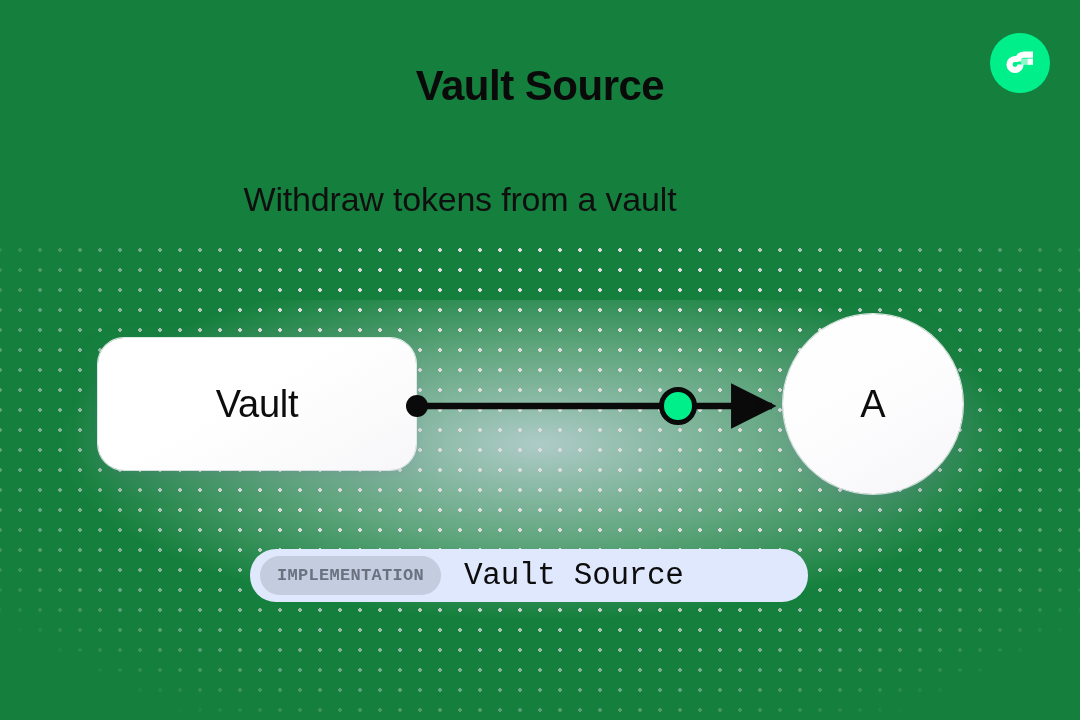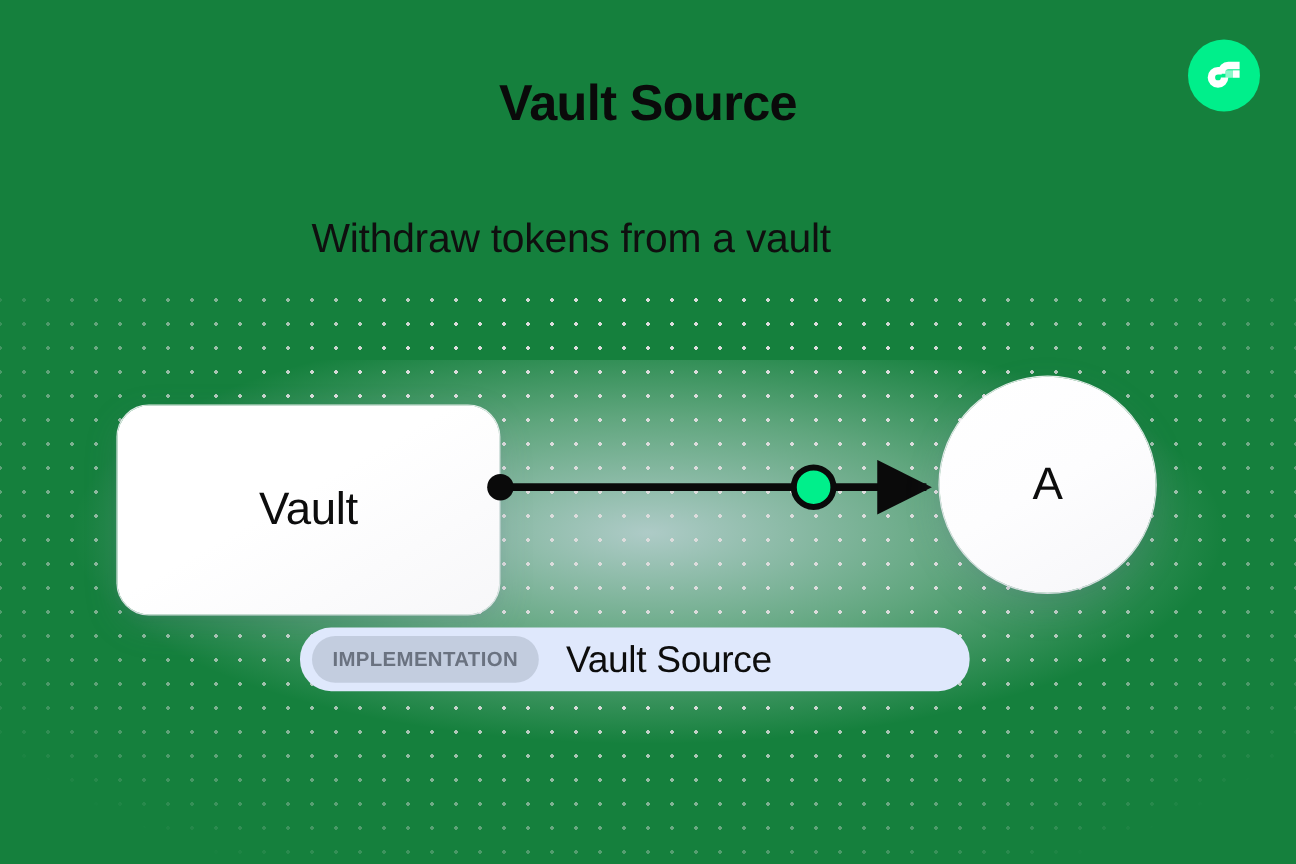--- a/index.html
+++ b/index.html
@@ -61,21 +61,20 @@
   .page-subtitle {
     position: absolute;
     left: 0;
     top: 180px;
     width: 920px;
     text-align: center;
     font-size: 34px;
     font-weight: 400;
     letter-spacing: -0.2px;
     color: #0f0f0f;
-    margin-left: 16px;
   }
 
   
   .logo {
     position: absolute;
     right: 30px;
     top: 33px;
     width: 60px;
     height: 60px;
     border-radius: 50%;
@@ -84,21 +83,21 @@
     align-items: center;
     justify-content: center;
   }
 
   
   .node-box {
     position: absolute;
     left: 98px;
     top: 338px;
     width: 318px;
-    height: 174px;
+    height: 132px;
     border-radius: 26px;
     background: linear-gradient(150deg, #ffffff 0%, #ffffff 45%, #f7f7f9 100%);
     box-shadow: 0 10px 28px rgba(120,124,160,0.17),
                 0 2px 6px rgba(120,124,160,0.10),
                 0 0 0 1px rgba(255,255,255,0.9);
     display: flex;
     align-items: center;
     justify-content: center;
   }
   .node-box-label {
@@ -137,29 +136,30 @@
     top: 0;
     width: 1080px;
     height: 720px;
     pointer-events: none;
   }
 
   
   .impl-bar {
     position: absolute;
     left: 250px;
-    top: 523px;
+    top: 549px;
     width: 558px;
     height: 53px;
     border-radius: 26px;
     background: #dfe8fc;
     display: flex;
     align-items: center;
     padding: 0 10px;
     box-sizing: border-box;
+    font-family: Liberation Mono, monospace;
   }
   .impl-pill {
     height: 39px;
     border-radius: 20px;
     background: #c3cddf;
     display: flex;
     align-items: center;
     padding: 0 17px;
     font-size: 17px;
     font-weight: 700;

